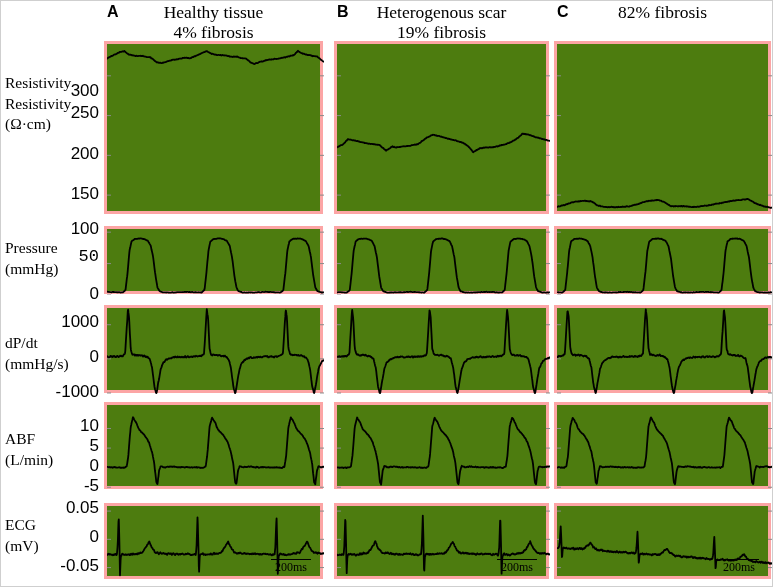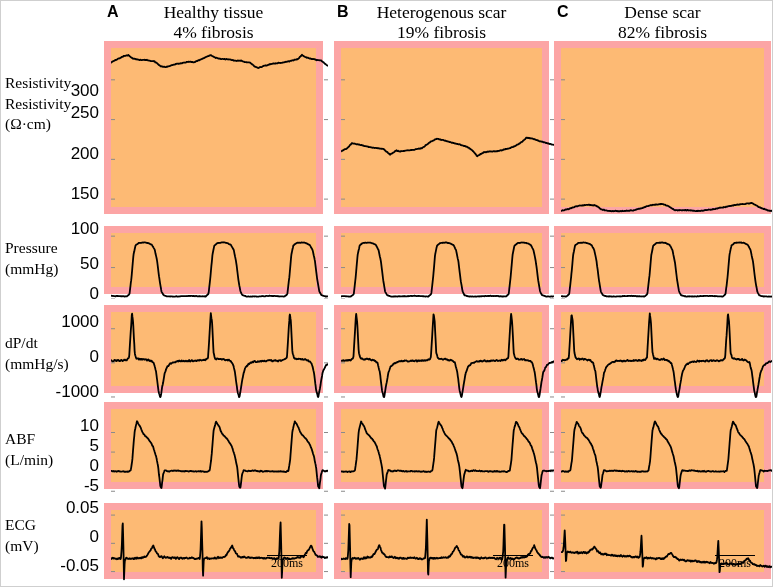--- a/index.html
+++ b/index.html
@@ -16,21 +16,21 @@
     position:absolute;top:1px;text-align:center;font-size:17.5px;line-height:1.15;
   }
   .rowlabel{
     position:absolute;left:4px;width:96px;font-size:15.5px;line-height:1.33;
   }
   .ytick{
     position:absolute;left:26px;width:72px;text-align:right;
     font-family:"Liberation Sans",sans-serif;font-size:17px;line-height:1;
   }
   .panel{
-    position:absolute;border:7px solid #fca5a5;background:#fdba74;box-sizing:border-box;
+    position:absolute;border:3px solid #fca5a5;background:#4d7c0f;box-sizing:border-box;
   }
   .panel svg{display:block;}
   
   .col0{left:103px;width:219px;} .col1{left:333px;width:215px;} .col2{left:553px;width:217px;}
   .row0{top:40px;height:173px;} .row1{top:225px;height:68px;} .row2{top:304px;height:88px;}
   .row3{top:401px;height:87px;} .row4{top:502px;height:76px;}
   .t0{left:103px;width:219px;} .t1{left:333px;width:215px;} .t2{left:553px;width:217px;}
   .scalebar{
     position:absolute;right:9px;bottom:2px;text-align:center;
     font-size:12px;line-height:1.1;
@@ -48,21 +48,20 @@
 
   <div class="title t0">
     <div>Healthy tissue</div>
     <div>4% fibrosis</div>
   </div>
   <div class="title t1">
     <div>Heterogenous scar</div>
     <div>19% fibrosis</div>
   </div>
   <div class="title t2">
-    <div>Dense scar</div>
     <div>82% fibrosis</div>
   </div>
 
   <div class="rowlabel" style="top:72px">
     <div>Resistivity</div>
     <div>Resistivity</div>
     <div>(Ω·cm)</div>
   </div>
   <div class="rowlabel" style="top:237px">
     <div>Pressure</div>
@@ -273,21 +272,21 @@
       <div class="bar"></div>
       <span>200ms</span>
     </div>
   </div>
 
 <div class="ytick" style="top: 81px;">300</div>
     <div class="ytick" style="top: 103.419px;">250</div>
     <div class="ytick" style="top: 143.651px;">200</div>
     <div class="ytick" style="top: 183.884px;">150</div>
     <div class="ytick" style="top: 219.238px;">100</div>
-    <div class="ytick" style="top: 254px;">50</div>
+    <div class="ytick" style="top: 247px; font-family: Liberation Mono, monospace;">50</div>
     <div class="ytick" style="top: 284px;">0</div>
     <div class="ytick" style="top: 312.111px;">1000</div>
     <div class="ytick" style="top: 347.032px;">0</div>
     <div class="ytick" style="top: 381.952px;">-1000</div>
     <div class="ytick" style="top: 416.055px;">10</div>
     <div class="ytick" style="top: 436.101px;">5</div>
     <div class="ytick" style="top: 456.147px;">0</div>
     <div class="ytick" style="top: 476.194px;">-5</div>
     <div class="ytick" style="top: 498.221px;">0.05</div>
     <div class="ytick" style="top: 527.229px;">0</div>

